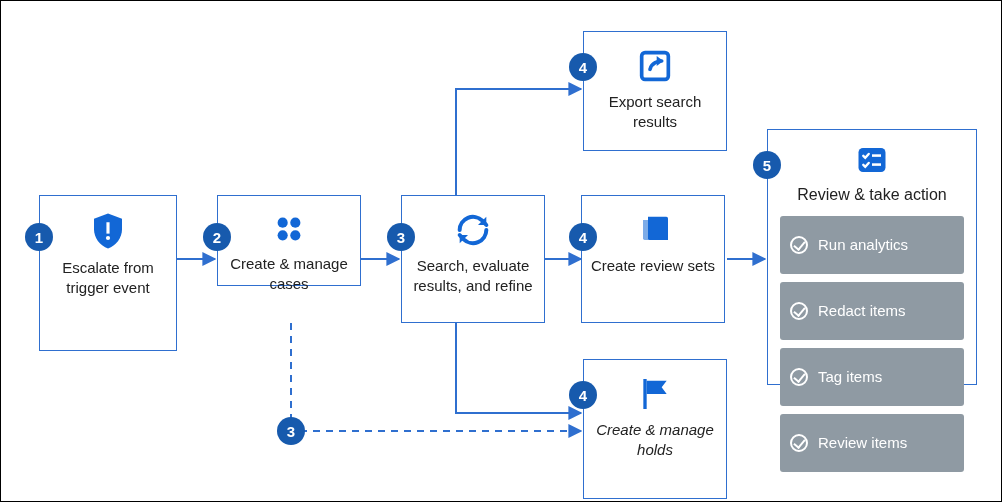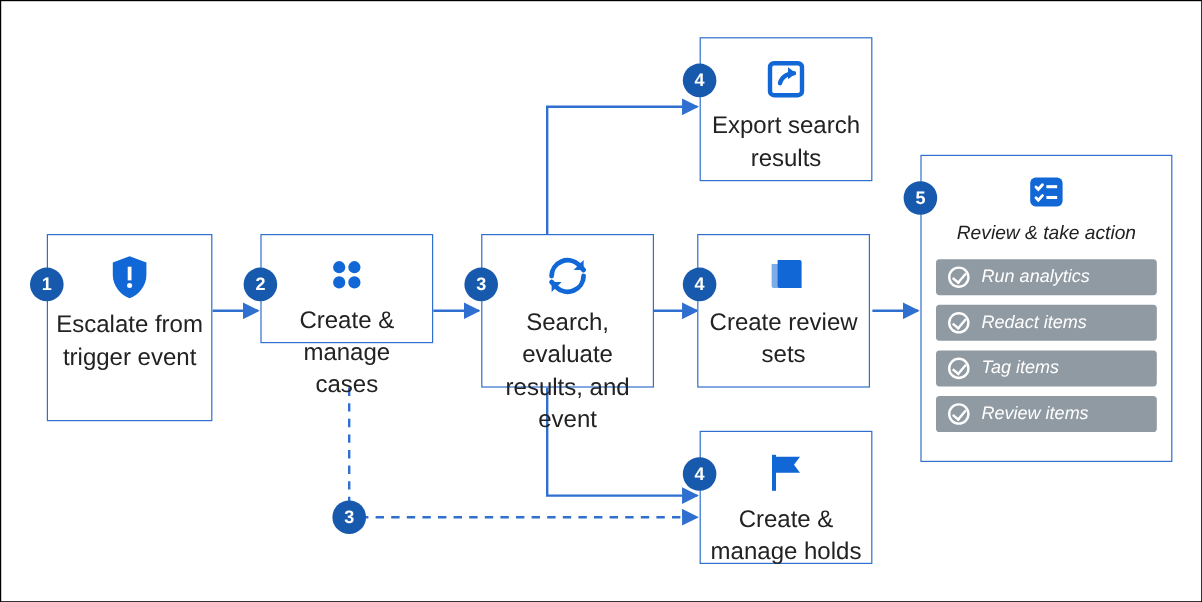--- a/index.html
+++ b/index.html
@@ -27,21 +27,21 @@
     background: #fff;
     text-align: center;
     padding-top: 14px;
   }
   .node .icon {
     display: block;
     margin: 0 auto 6px auto;
     color: #1267d6;
   }
   .node .label {
-    font-size: 20px;
+    font-size: 15px;
     color: #222;
     line-height: 1.35;
     padding: 0 6px;
   }
   .badge {
     position: absolute;
     width: 28px; height: 28px;
     border-radius: 50%;
     background: #175aad;
     color: #fff;
@@ -55,21 +55,21 @@
   .action-list {
     margin: 10px 12px 0 12px;
   }
   .action-item {
     background: #8f9aa3;
     color: #fff;
     font-size: 15px;
     border-radius: 3px;
     display: flex;
     align-items: center;
-    padding: 6px 10px;
+    padding: 20px 10px;
     margin-bottom: 8px;
     text-align: left;
   }
   .check {
     width: 18px; height: 18px;
     border-radius: 50%;
     border: 2px solid #fff;
     margin-right: 10px;
     position: relative;
     flex-shrink: 0;
@@ -134,21 +134,21 @@
   </div>
   <div class="badge" style="left:202px; top:222px;">2</div>
 
   <div class="node" style="left:400px; top:194px; width:144px; height:128px;">
     <svg class="icon" width="40" height="40" viewBox="0 0 24 24" fill="none" stroke="currentColor" stroke-width="2.4">
       <path d="M4 12a8 8 0 0 1 13.6-5.6L20 9" stroke-linecap="round"></path>
       <polyline points="20 4 20 9 15 9" fill="currentColor" stroke="none"></polyline>
       <path d="M20 12a8 8 0 0 1-13.6 5.6L4 15" stroke-linecap="round"></path>
       <polyline points="4 20 4 15 9 15" fill="currentColor" stroke="none"></polyline>
     </svg>
-    <div class="label">Search, evaluate results, and event</div>
+    <div class="label">Search, evaluate results, and refine</div>
   </div>
   <div class="badge" style="left:386px; top:222px;">3</div>
 
   <div class="node" style="left:582px; top:30px; width:144px; height:120px;">
     <svg class="icon" width="40" height="40" viewBox="0 0 24 24" fill="none" stroke="currentColor" stroke-width="2.2">
       <path d="M6 4h12a2 2 0 0 1 2 2v12a2 2 0 0 1-2 2H6a2 2 0 0 1-2-2V6a2 2 0 0 1 2-2z"></path>
       <path d="M9 14c1-4 5-5 7-5" stroke-linecap="round"></path>
       <path d="M13 6l4 3-4 3z" fill="currentColor" stroke="none"></path>
     </svg>
     <div class="label">Export search results</div>
@@ -157,32 +157,32 @@
 
   <div class="node" style="left:580px; top:194px; width:144px; height:128px;">
     <svg class="icon" width="40" height="40" viewBox="0 0 24 24" fill="currentColor">
       <path d="M6 6h11a1 1 0 0 1 1 1v11H7a1 1 0 0 1-1-1z" opacity="0.55"></path>
       <path d="M9 4h11a1 1 0 0 1 1 1v13H10a1 1 0 0 1-1-1z"></path>
     </svg>
     <div class="label">Create review sets</div>
   </div>
   <div class="badge" style="left:568px; top:222px;">4</div>
 
-  <div class="node" style="left:582px; top:358px; width:144px; height:111px;">
+  <div class="node" style="left:582px; top:358px; width:144px; height:140px;font-style:italic;">
     <svg class="icon" width="40" height="40" viewBox="0 0 24 24" fill="currentColor">
       <rect x="5" y="3" width="2" height="18"></rect>
       <path d="M7 4h12l-3 4 3 4H7z"></path>
     </svg>
     <div class="label">Create &amp; manage holds</div>
   </div>
   <div class="badge" style="left:568px; top:380px;">4</div>
 
   <div class="badge" style="left:276px; top:416px;">3</div>
 
-  <div class="node" style="left:766px; top:128px; width:210px; height:256px; padding-top:12px;font-style:italic;">
+  <div class="node" style="left:766px; top:128px; width:210px; height:256px; padding-top:12px;">
     <svg class="icon" width="36" height="36" viewBox="0 0 24 24" fill="currentColor">
       <rect x="3" y="4" width="18" height="16" rx="3"></rect>
       <path d="M6.2 9.2l1.3 1.3 2.3-2.5" stroke="#fff" stroke-width="1.6" fill="none" stroke-linecap="round"></path>
       <rect x="12" y="8.2" width="6" height="1.7" fill="#fff"></rect>
       <path d="M6.2 15.2l1.3 1.3 2.3-2.5" stroke="#fff" stroke-width="1.6" fill="none" stroke-linecap="round"></path>
       <rect x="12" y="14.2" width="6" height="1.7" fill="#fff"></rect>
     </svg>
     <div class="label" style="font-size:16px;">Review &amp; take action</div>
     <div class="action-list">
       <div class="action-item">

